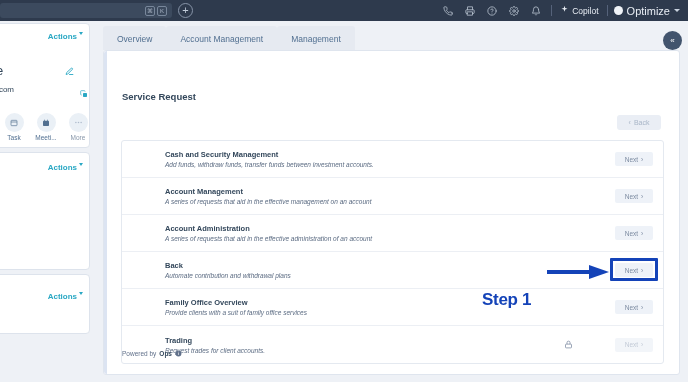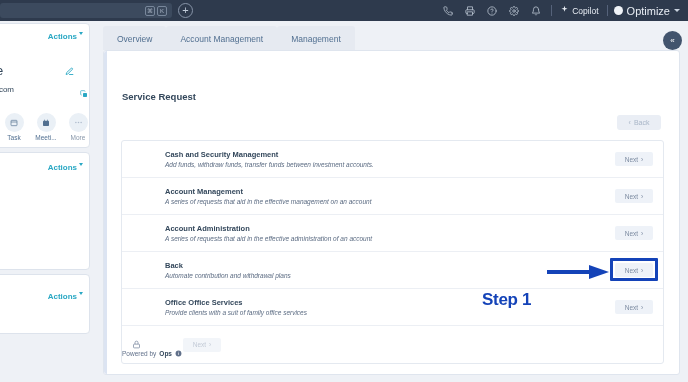--- a/index.html
+++ b/index.html
@@ -382,30 +382,34 @@
           <svg width="62" height="14" viewBox="0 0 62 14">
             <line x1="0" y1="7" x2="44" y2="7" stroke="#1443b8" stroke-width="4"></line>
             <polygon points="42,0 62,7 42,14" fill="#1443b8"></polygon>
           </svg>
         </div>
         <div class="hl-box"></div>
       </div>
 
       <div class="row">
         <div class="row-text">
-          <div class="row-title">Office Office Services</div>
+          <div class="row-title">Family Office Overview</div>
           <div class="row-desc">Provide clients with a suit of family office services</div>
         </div>
         <div class="next-btn">
           <span>Next</span>
           <span>›</span>
         </div>
       </div>
 
       <div class="row">
+        <div class="row-text">
+          <div class="row-title">Trading</div>
+          <div class="row-desc">Request trades for client accounts.</div>
+        </div>
         <div class="lock-ic">
           <svg width="9" height="9" viewBox="0 0 24 24" fill="none" stroke="currentColor" stroke-width="2">
               <rect x="4" y="11" width="16" height="10" rx="2"></rect>
               <path d="M8 11V7a4 4 0 0 1 8 0v4"></path>
             </svg>
         </div>
         <div class="next-btn disabled">
           <span>Next</span>
           <span>›</span>
         </div>

